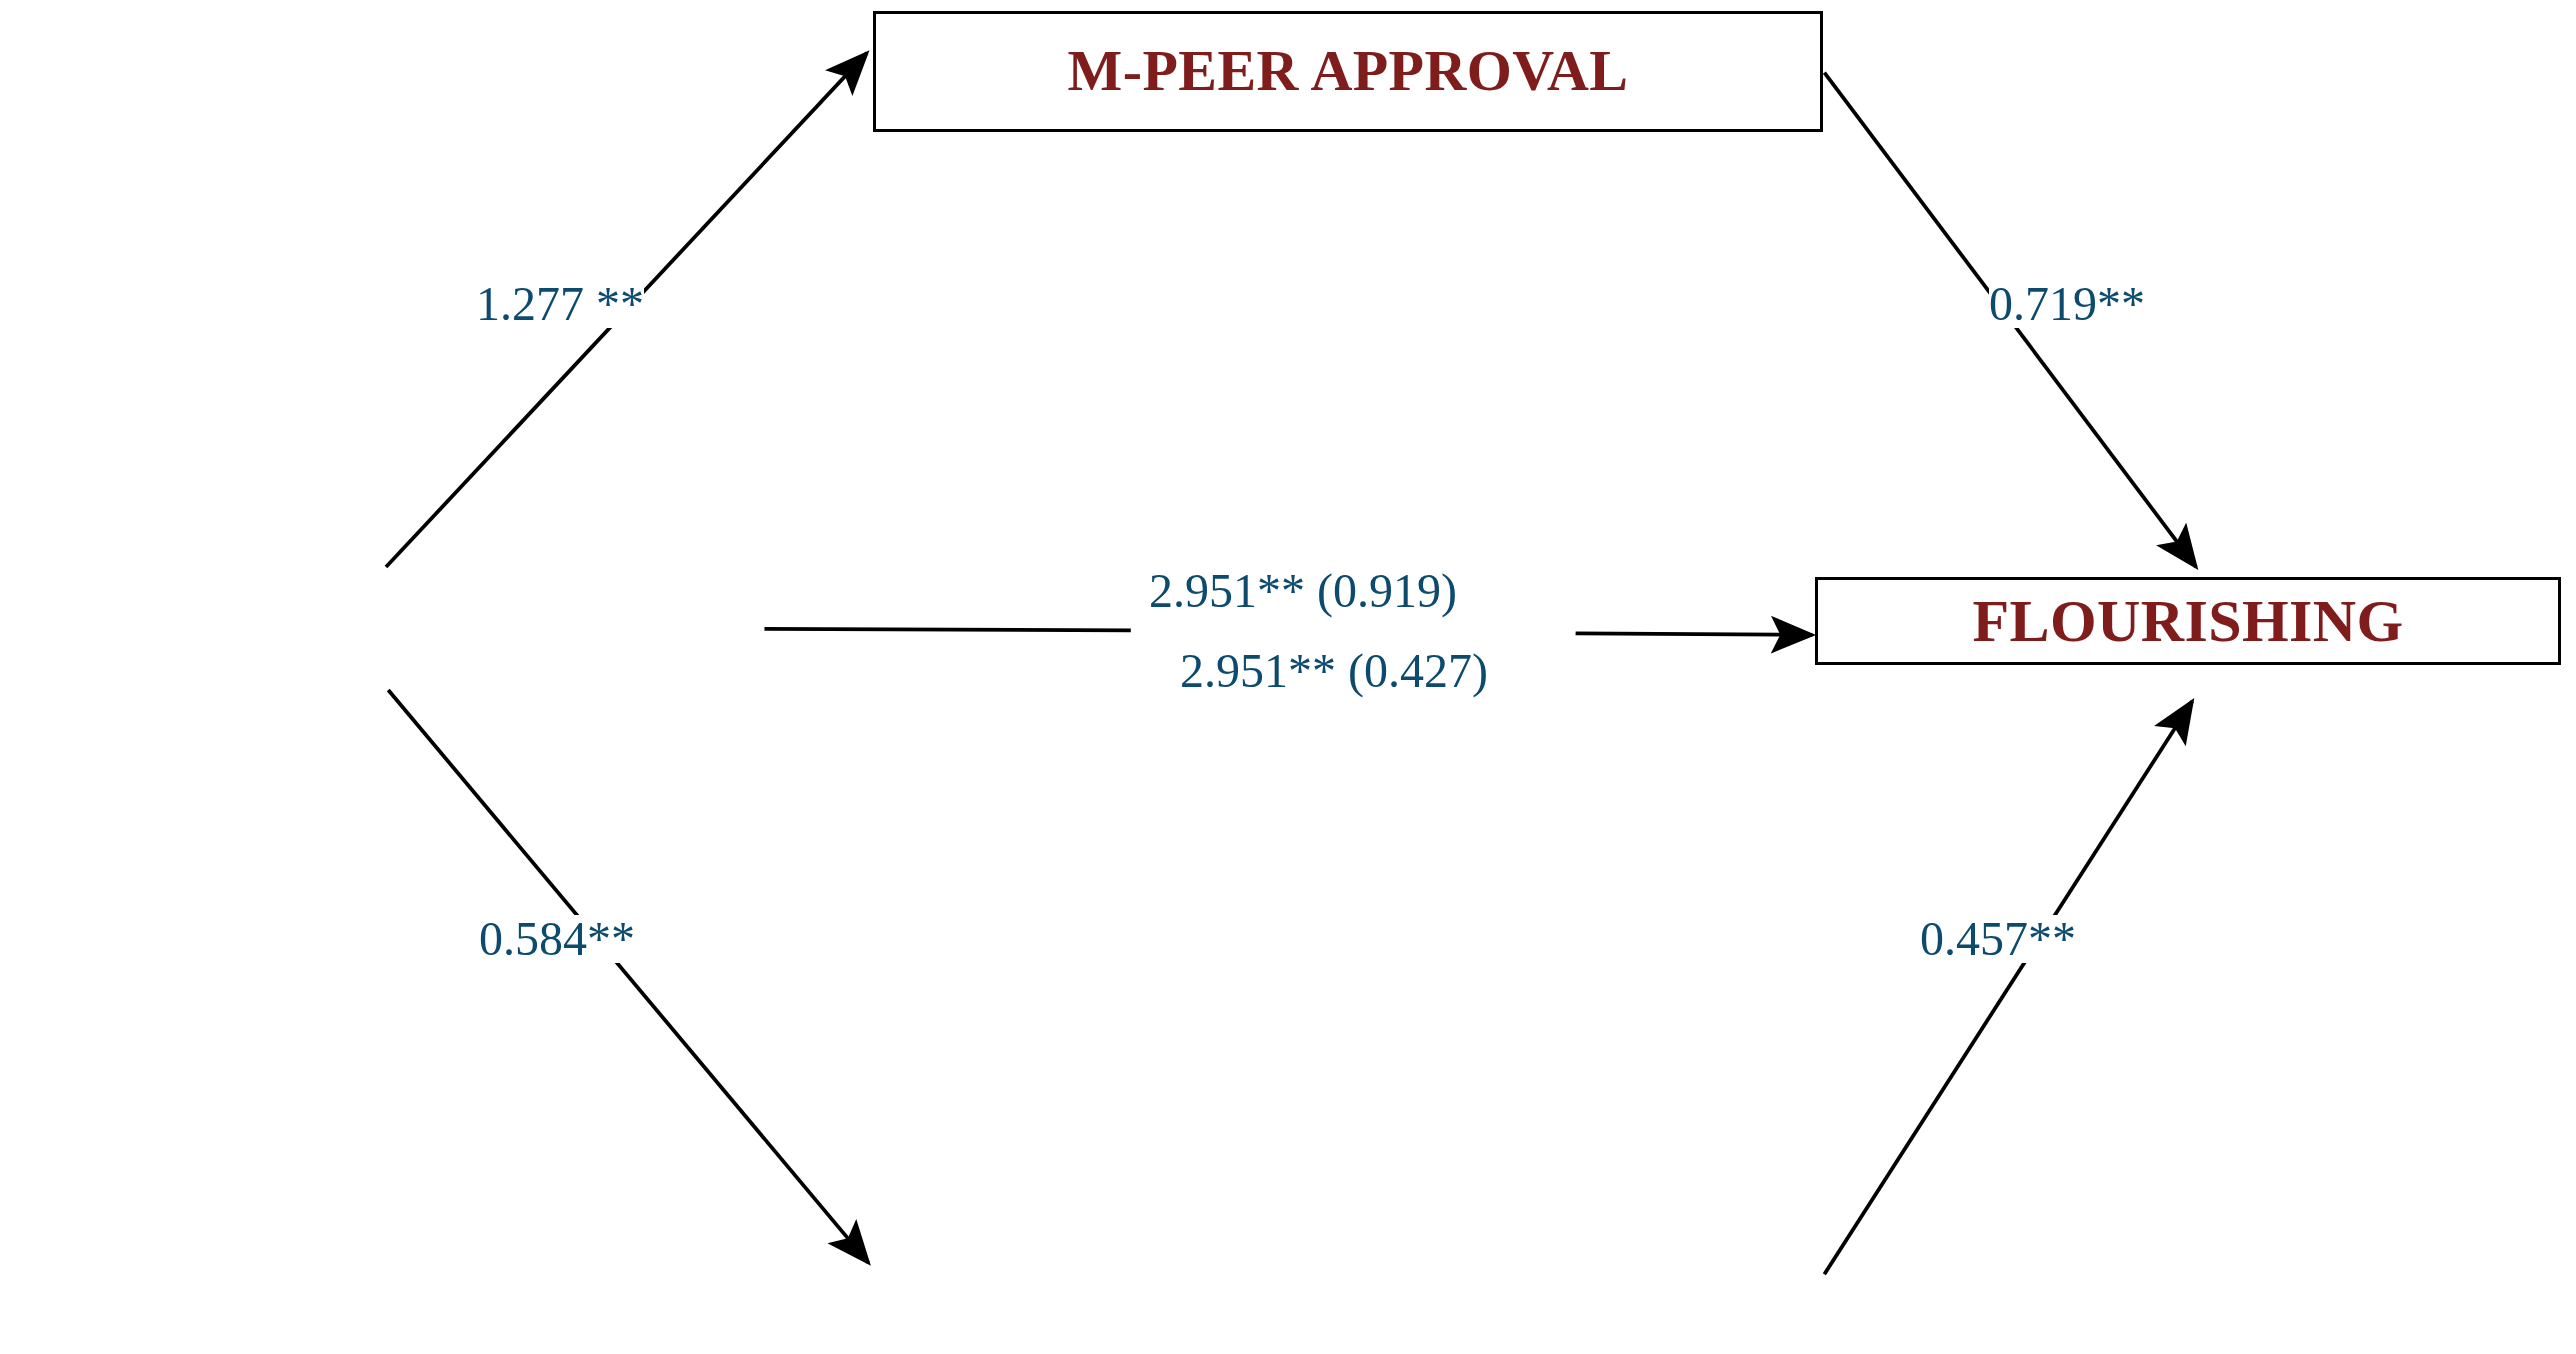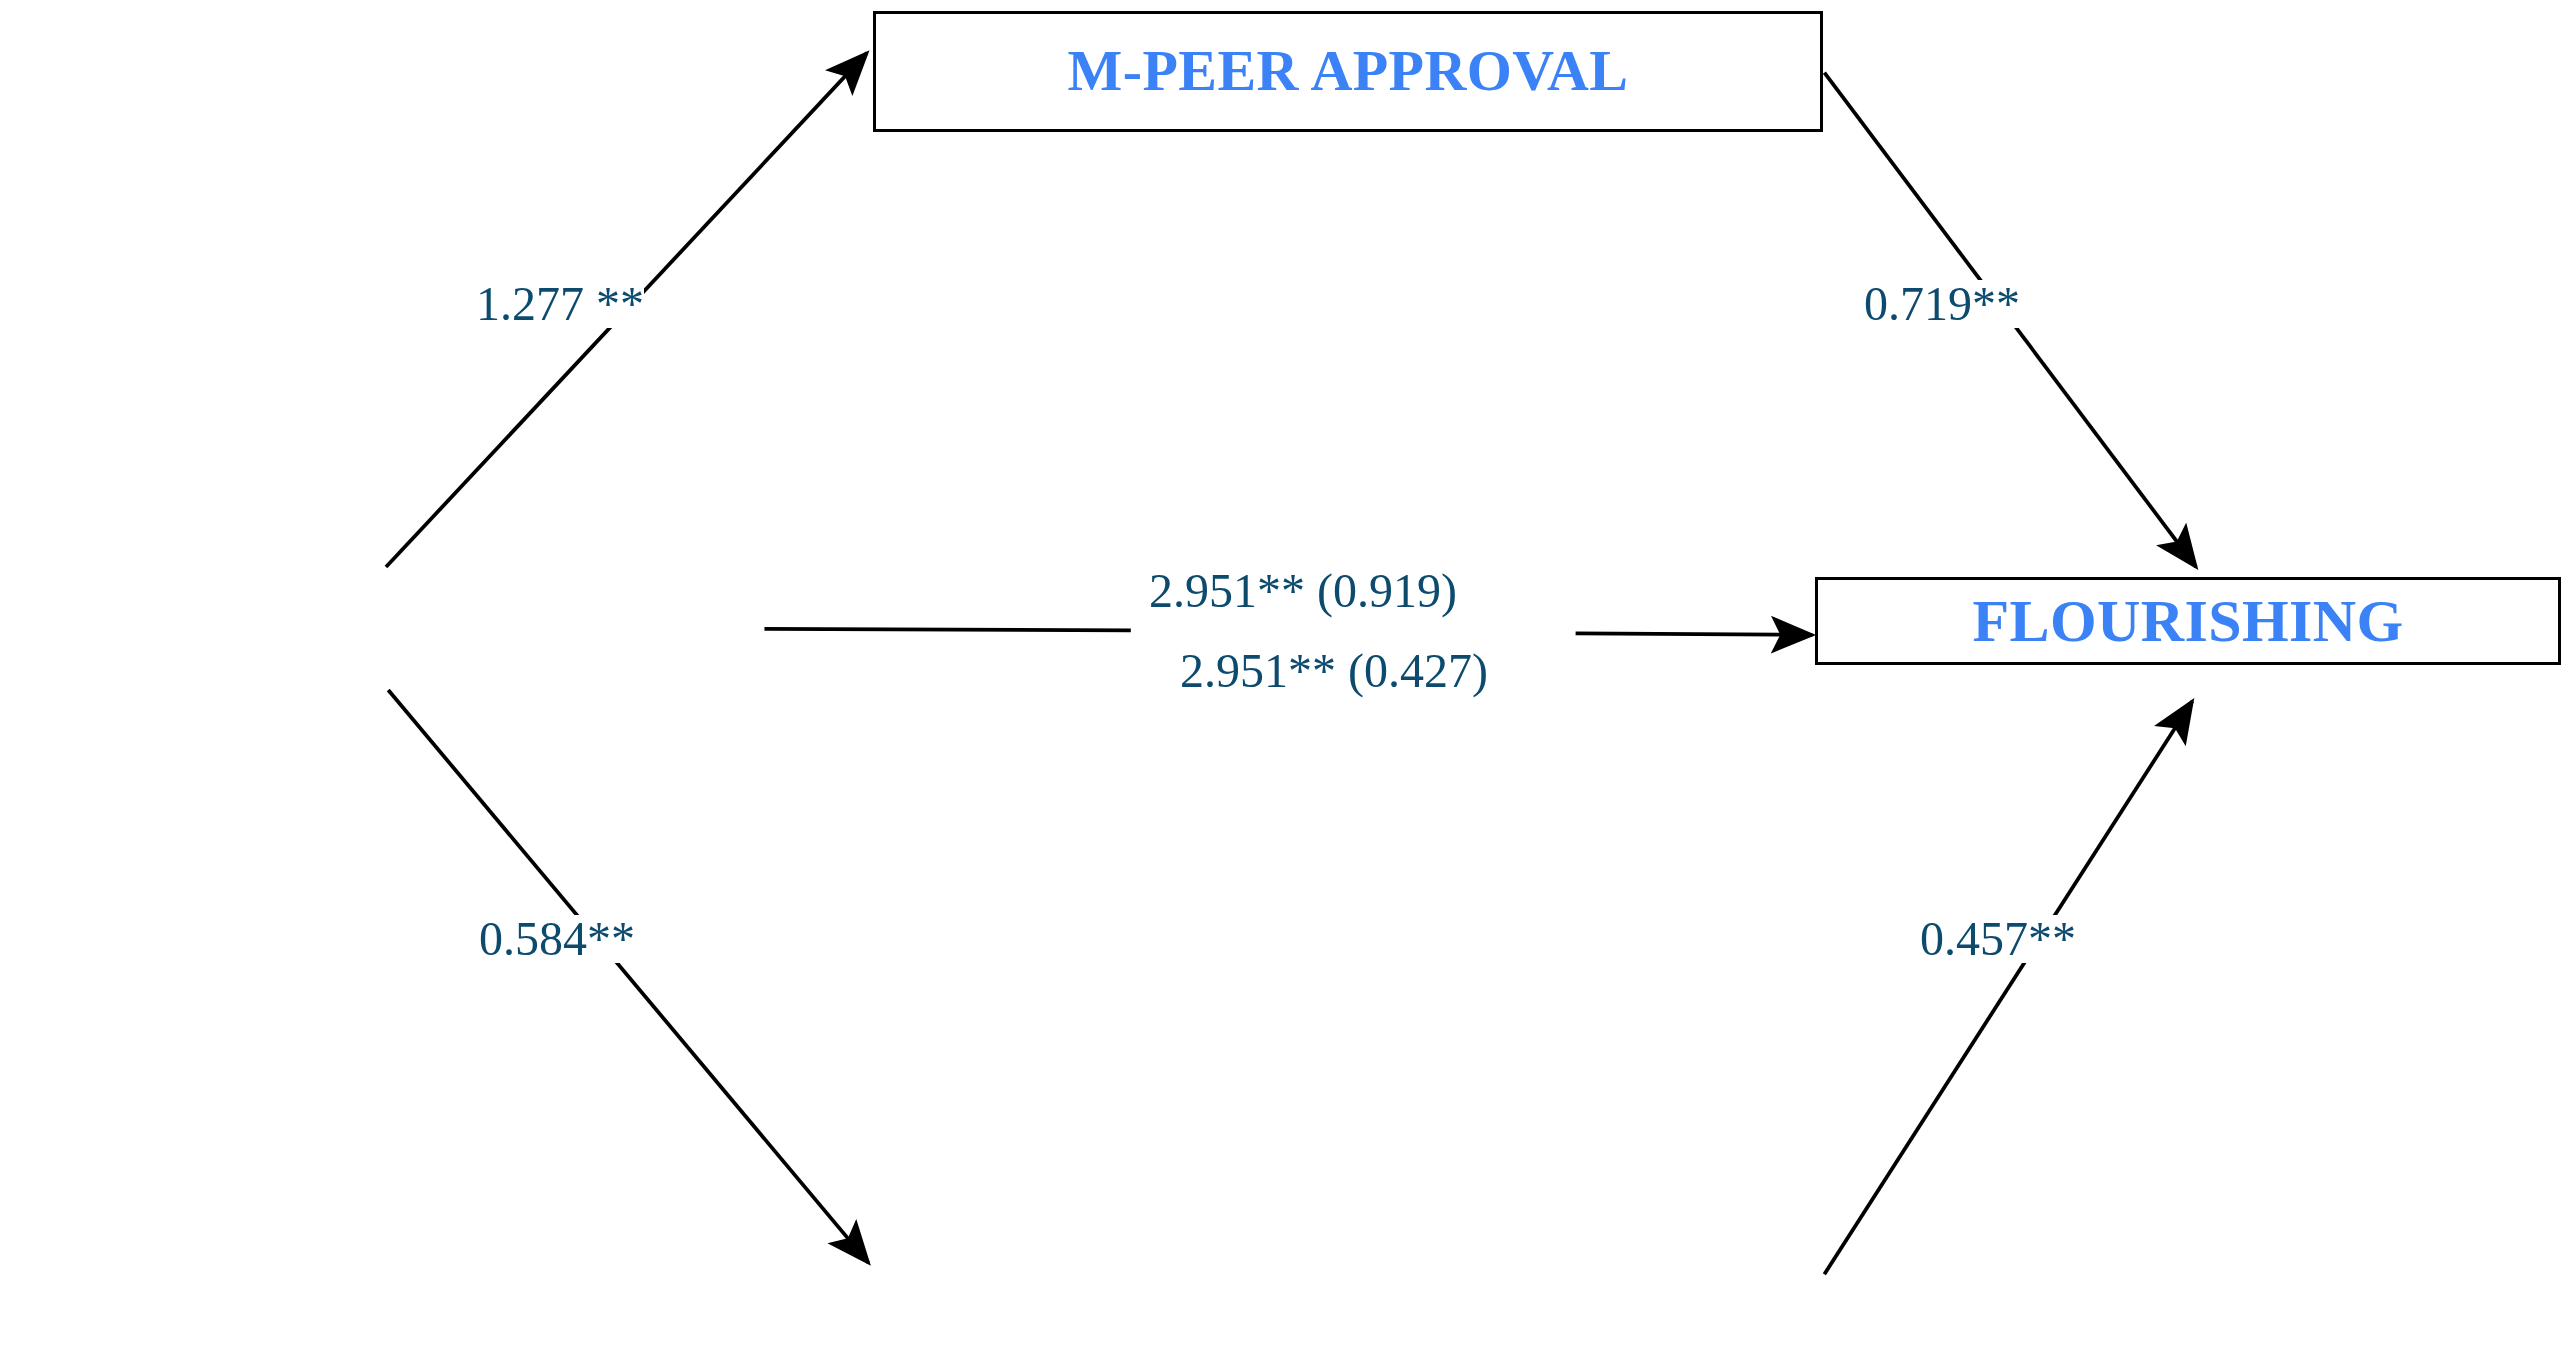--- a/index.html
+++ b/index.html
@@ -30,21 +30,21 @@
     background: #ffffff;
     border: 3.8px solid #000000;
     display: flex;
     align-items: center;
     justify-content: center;
     z-index: 3;
   }
   .node-label {
     font-family: "Liberation Serif", "DejaVu Serif", serif;
     font-weight: bold;
-    color: #3b82f6;
+    color: #7f1d1d;
     white-space: nowrap;
     letter-spacing: 0.4px;
     line-height: 1;
   }
   #node-m-peer   { left: 873px; top: 10.6px;   width: 950px; height: 121px; }
   #node-self     { left: 7.5px;   top: 567px;  width: 757px; height: 127px; }
   #node-flourish { left: 1815px; top: 577px;  width: 746px;  height: 88px; }
   #node-p-peer   { left: 873px; top: 1214px; width: 951px; height: 117px; }
 
   #node-m-peer   .node-label { font-size: 58px; }
@@ -57,21 +57,21 @@
     font-family: "Liberation Serif", "DejaVu Serif", serif;
     font-weight: normal;
     color: #0c4a6e;
     white-space: nowrap;
     font-size: 48px;
     line-height: 1;
     z-index: 4;
     background: #ffffff;
   }
   #label-sc-mpeer     { left: 476px;  top: 280px;  }
-  #label-mpeer-fl     { left: 1864px; top: 280px;  }
+  #label-mpeer-fl     { left: 1989px; top: 280px;  }
   #label-direct-1     { left: 1149px; top: 567px; text-align: center;  }
   #label-direct-2     { left: 1149px; top: 647px; margin-left: 31px;  }
   #label-sc-ppeer     { left: 479px;  top: 915px; }
   #label-ppeer-fl     { left: 1920px; top: 915px; }
 </style>
 </head>
 <body>
 
 <div id="canvas">
 

